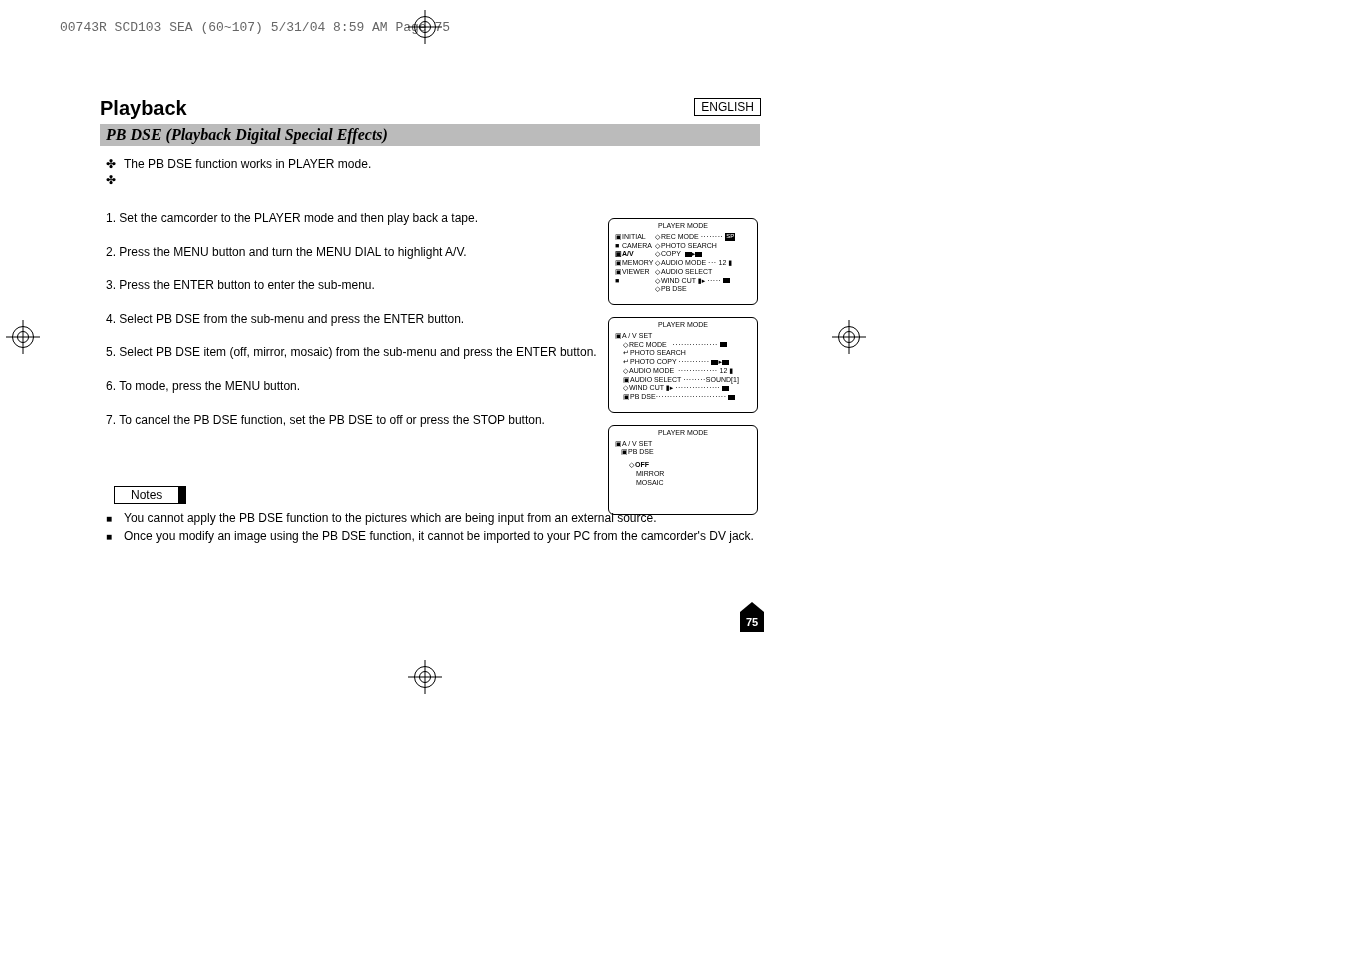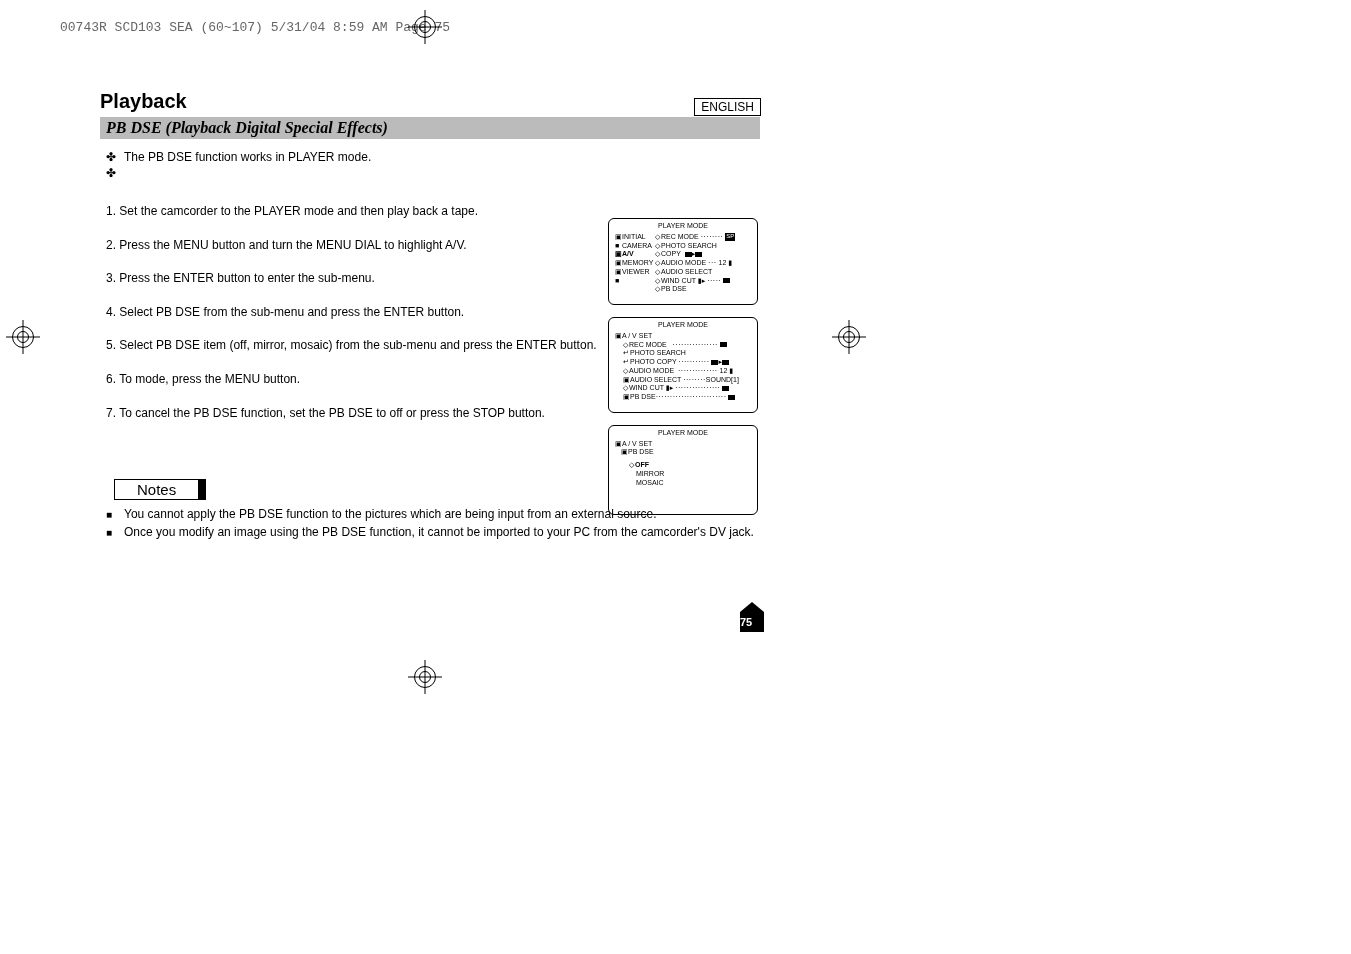--- a/index.html
+++ b/index.html
@@ -15,21 +15,21 @@
   .slug {
     position: absolute;
     top: 20px;
     left: 60px;
     font-family: "Courier New", monospace;
     font-size: 13px;
     color: #666;
   }
   .page-body {
     position: absolute;
-    top: 90px;
+    top: 97px;
     left: 100px;
     width: 660px;
   }
   .lang-box {
     position: absolute;
     top: 98px;
     right: 590px;
     border: 1px solid #000;
     padding: 1px 6px;
     font-weight: normal;
@@ -55,23 +55,23 @@
   ol.steps {
     margin: 24px 0 0 6px;
     list-style: decimal;
     list-style-position: inside;
   }
   ol.steps li { margin-bottom: 18px; line-height: 1.3; }
   .notes-label {
     display: inline-block;
     border: 1px solid #000;
     border-right: 8px solid #000;
-    padding: 1px 22px;
+    padding: 1px 16px;
     margin: 40px 0 6px 14px;
-    font-size: 15px;
+    font-size: 12px;
   }
   ul.notes {
     list-style: none;
     margin-left: 6px;
   }
   ul.notes li {
     display: flex;
     margin-bottom: 2px;
     line-height: 1.35;
   }
@@ -111,21 +111,21 @@
   .endbox { display:inline-block; background:#000; color:#fff; font-size:6px; padding:0 1px; vertical-align:middle; }
   .blk { display:inline-block; width:7px; height:5px; background:#000; vertical-align:middle; }
 
   .page-num {
     position: absolute;
     top: 612px;
     left: 740px;
     width: 24px; height: 20px;
     background: #000;
     color: #fff;
-    text-align: left;
+    text-align: center;
     line-height: 20px;
     font-size: 11px;
     font-weight: bold;
   }
   .page-num::before {
     content:"";
     position:absolute; left:0; top:-10px;
     border-left:12px solid transparent;
     border-right:12px solid transparent;
     border-bottom:10px solid #000;

